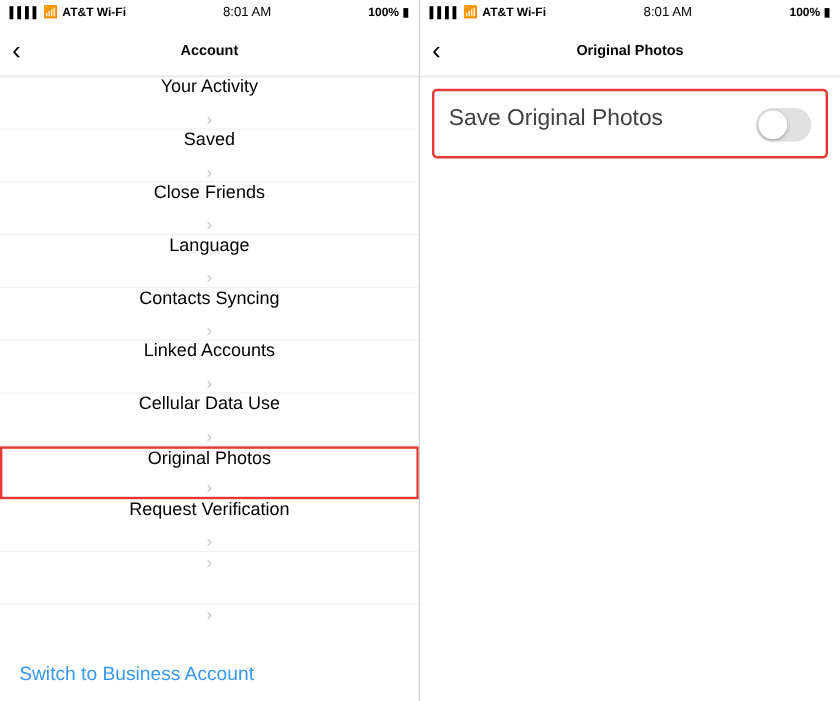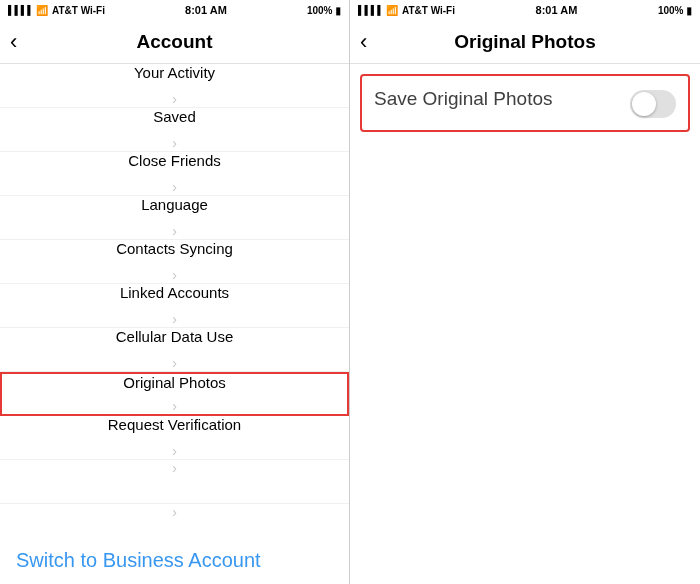--- a/index.html
+++ b/index.html
@@ -37,42 +37,42 @@
       display: flex;
       align-items: center;
       justify-content: space-between;
       padding: 0 8px;
       font-size: 10px;
       font-weight: 600;
       background: #fff;
     }
     .status-bar .left-status { display: flex; align-items: center; gap: 3px; }
     .status-bar .right-status { display: flex; align-items: center; gap: 3px; }
-    .status-bar .time { font-size: 11px; font-weight: 700; text-align: center; }
+    .status-bar .time { font-size: 11px; font-weight: 400; text-align: center; }
 
     
     .nav-bar {
       height: 44px;
       display: flex;
       align-items: center;
       justify-content: center;
       border-bottom: 1px solid #e0e0e0;
       position: relative;
       background: #fff;
     }
     .nav-bar .back-btn {
       position: absolute;
       left: 10px;
       font-size: 22px;
       color: #000;
       cursor: pointer;
       font-weight: 300;
     }
     .nav-bar .title {
-      font-size: 19px;
+      font-size: 12px;
       font-weight: 600;
       color: #000;
     }
 
     
     .menu-list {
       flex: 1;
       overflow: hidden;
     }
     .menu-item {
@@ -93,21 +93,21 @@
       color: #000;
     }
     .menu-item .chevron {
       font-size: 14px;
       color: #c7c7cc;
     }
 
     
     .business-link {
       padding: 12px 16px;
-      font-size: 20px;
+      font-size: 16px;
       color: #3897f0;
       cursor: pointer;
     }
 
     
     .setting-card {
       margin: 10px;
       border: 2px solid #e53935;
       border-radius: 4px;
       padding: 12px;

